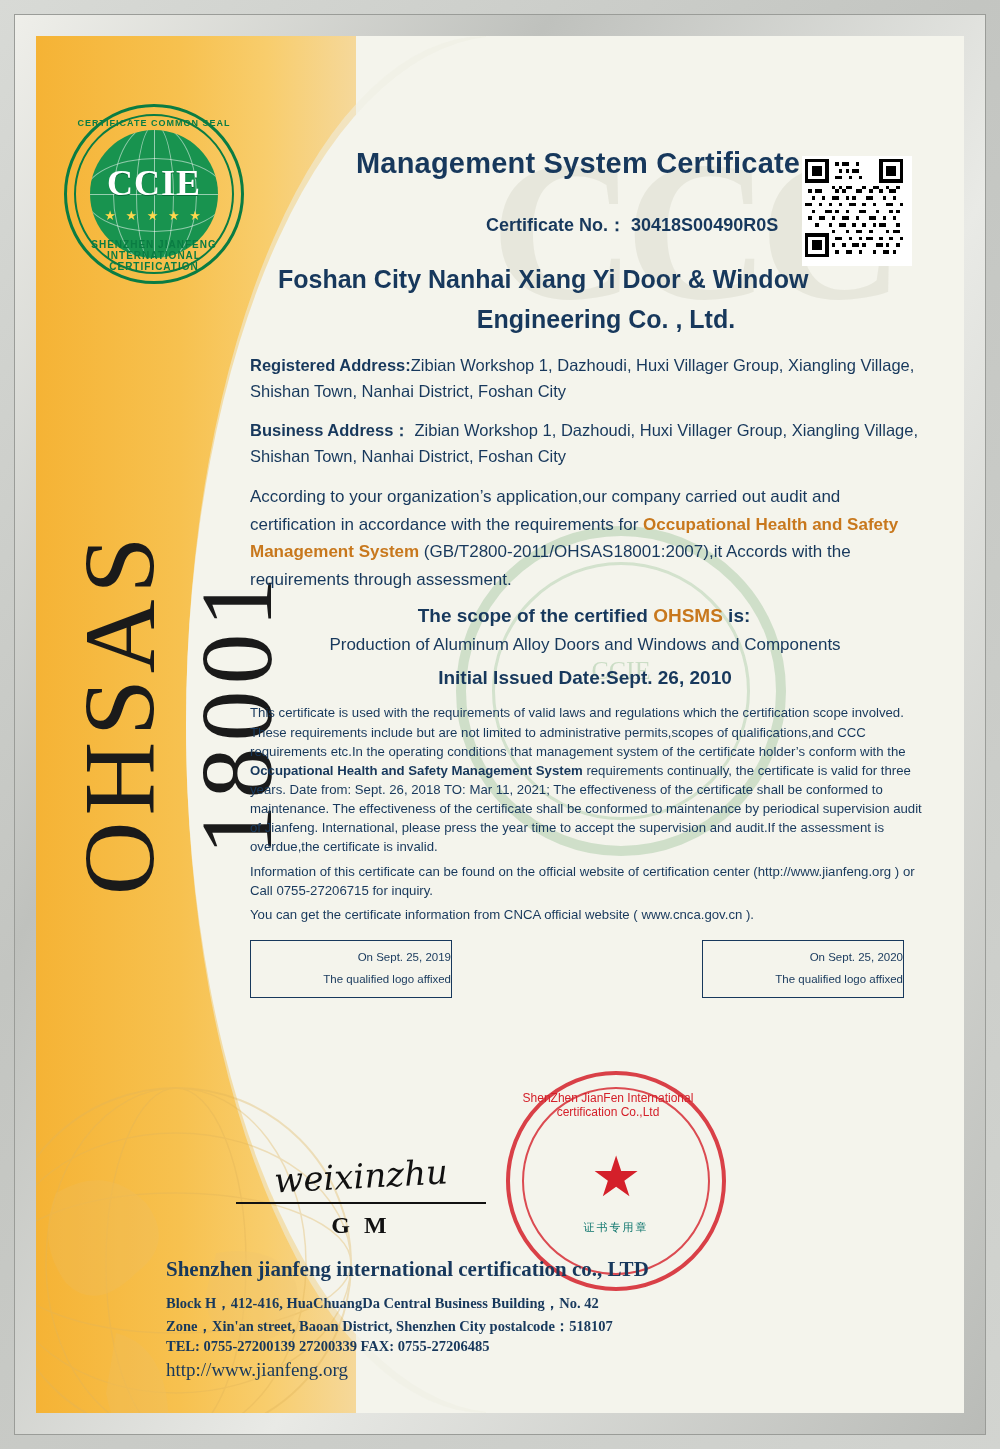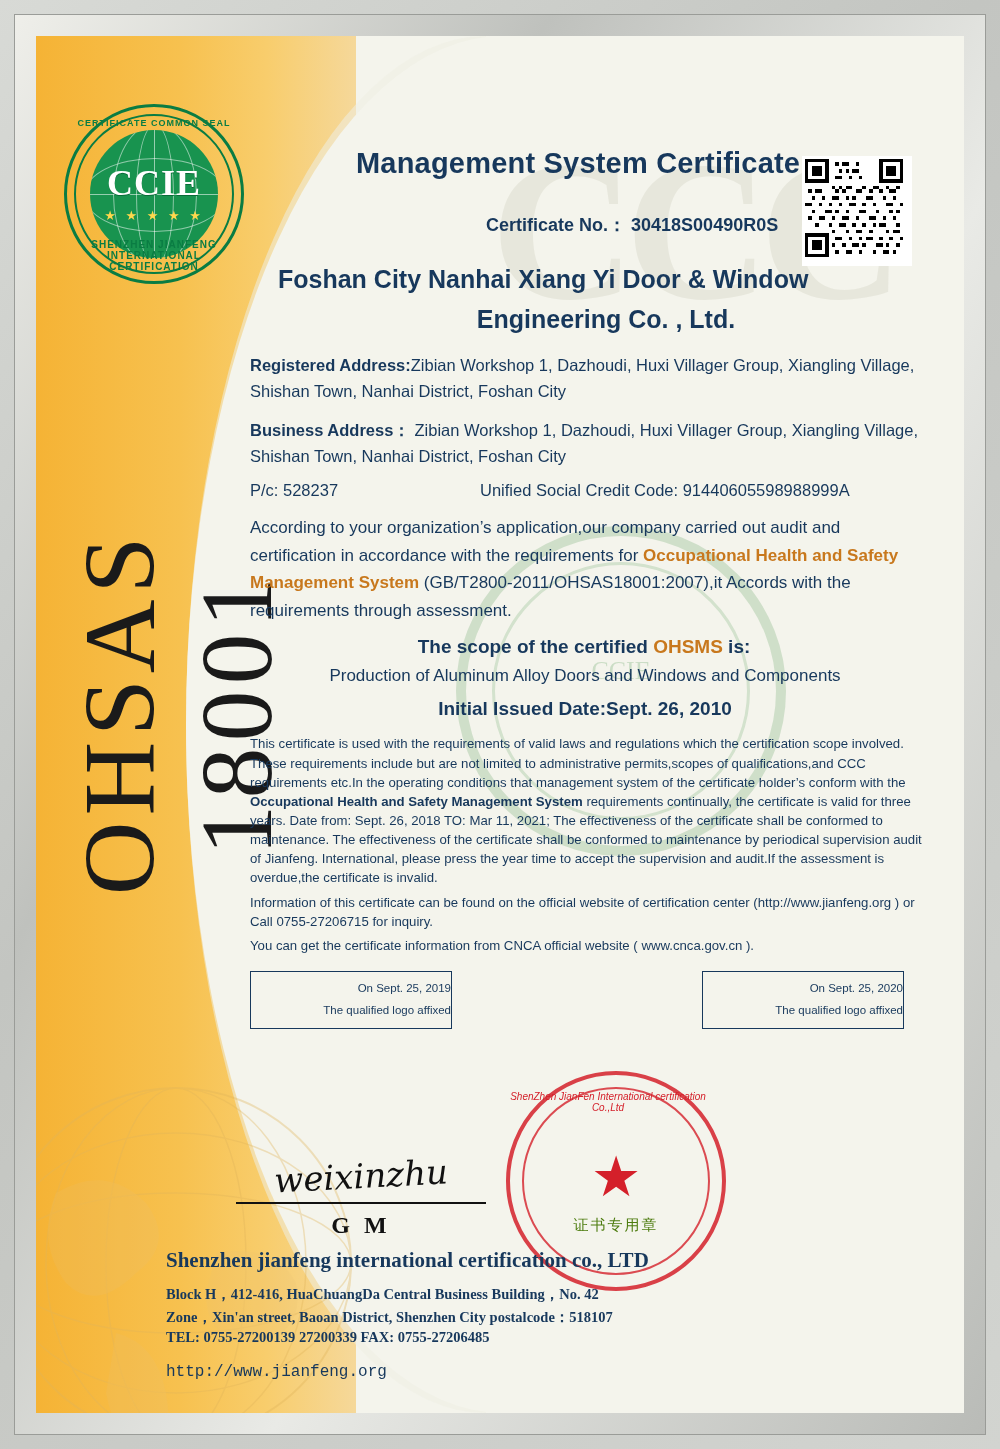--- a/index.html
+++ b/index.html
@@ -195,44 +195,44 @@
     position:absolute;left:470px;top:1035px;width:220px;height:220px;z-index:3;
   }
   .redstamp .r1{position:absolute;inset:0;border-radius:50%;border:4px solid #d4202a;opacity:.85;}
   .redstamp .r2{position:absolute;inset:16px;border-radius:50%;border:2px solid #d4202a;opacity:.8;}
   .redstamp .star{
     position:absolute;left:50%;top:50%;transform:translate(-50%,-58%);
     font-size:56px;color:#d4202a;line-height:1;
   }
   .redstamp .cn{
     position:absolute;left:0;right:0;bottom:56px;text-align:center;
-    font-size:15px;color:#4d7c0f;letter-spacing:2px;
+    font-size:11px;color:#0f766e;letter-spacing:2px;
   }
   .redstamp .arc{
-    position:absolute;left:0;right:16px;top:20px;text-align:center;font-size:10px;color:#d4202a;font-style:italic;
+    position:absolute;left:0;right:16px;top:20px;text-align:center;font-size:12px;color:#d4202a;
   }
   .sign{
     position:absolute;left:160px;top:1120px;width:330px;text-align:center;z-index:3;
   }
   .sign .scribble{
     font-family:"DejaVu Serif", serif;
     font-size:34px;font-style:italic;color:#111;
     transform:rotate(-3deg);
   }
   .sign .line{margin:6px auto 0;width:250px;border-bottom:2px solid #111;}
   .sign .gm{margin-top:8px;font-size:24px;font-weight:bold;letter-spacing:4px;color:#111;
     font-family:"Liberation Serif", serif;}
   .footer{
     position:absolute;left:130px;right:40px;bottom:32px;z-index:3;
     font-family:"Liberation Serif", serif;color:#17385c;
   }
   .footer .f1{font-size:21px;font-weight:bold;}
   .footer .f2{font-size:14.5px;font-weight:bold;margin-top:10px;line-height:1.6;}
   .footer .f3{font-size:14.5px;font-weight:bold;margin-top:0;}
-  .footer .f4{font-size:16px;margin-top:17px;font-family:Liberation Mono, monospace;}
+  .footer .f4{font-size:19px;margin-top:4px;font-family:Liberation Serif, serif;}
 </style>
 </head>
 <body>
 
 <div class="cert">
   <div class="frame-outer">
     <div class="paper">
 
       <div class="yellow-band"></div>
       <div class="yellow-curve2"></div>
@@ -403,24 +403,20 @@
           <span class="l2">Engineering Co. , Ltd.</span>
         </div>
 
         <div class="addr">
           <b>Registered Address:</b><span>Zibian Workshop 1, Dazhoudi, Huxi Villager Group, Xiangling Village, Shishan Town, Nanhai District, Foshan City</span>
         </div>
         <div class="addr">
           <b>Business Address：</b> <span>Zibian Workshop 1, Dazhoudi, Huxi Villager Group, Xiangling Village, Shishan Town, Nanhai District, Foshan City</span>
         </div>
 
-        <div class="pcrow">
-          <span class="pc">P/c: 528237</span>
-          <span>Unified Social Credit Code: 91440605598988999A</span>
-        </div>
 
         <div class="para">
           <span>According to your organization’s application,our company carried out audit and certification in accordance with the requirements for </span><span class="hl">Occupational Health and Safety Management System</span><span> (GB/T2800-2011/OHSAS18001:2007),it Accords with the requirements through assessment.</span>
         </div>
 
         <div class="scope-title">
           <span>The scope of the certified </span><span class="hl">OHSMS</span><span> is:</span>
         </div>
         <div class="scope-body">Production of Aluminum Alloy Doors and Windows and Components</div>
         <div class="issued">Initial Issued Date:Sept. 26, 2010</div>

